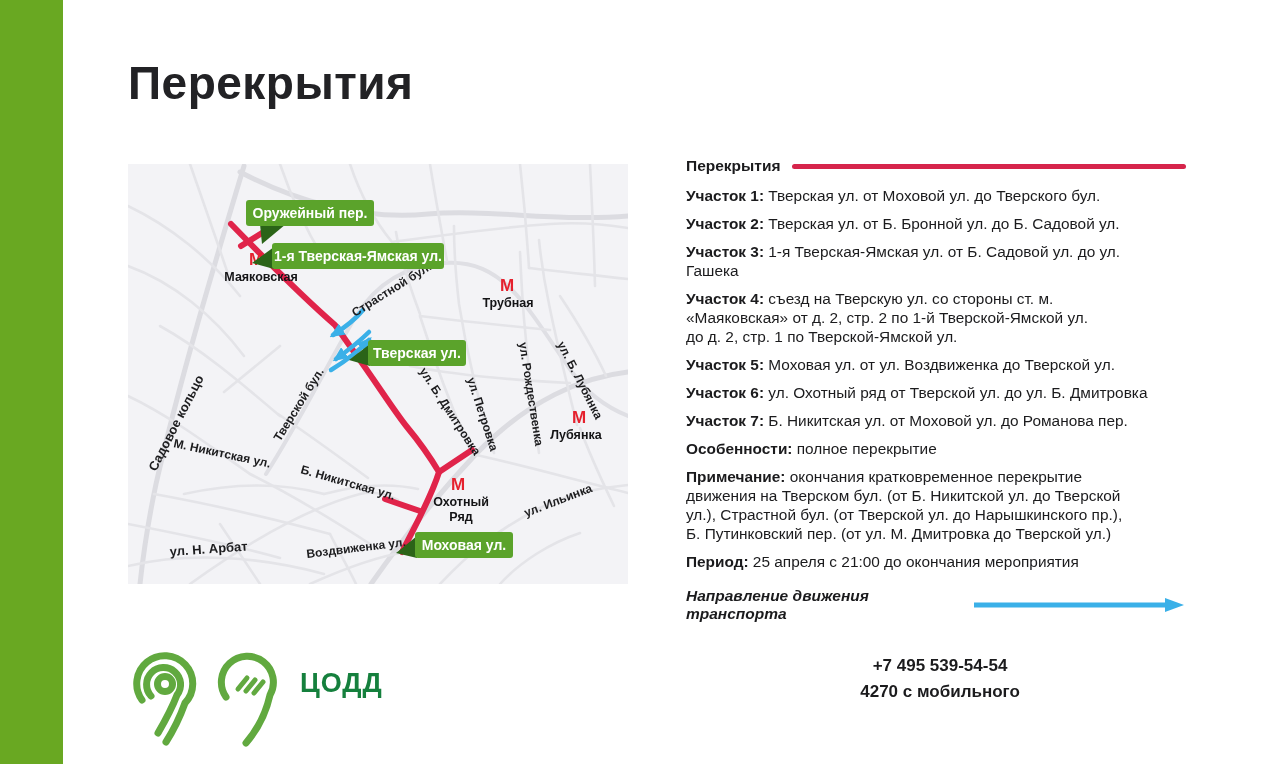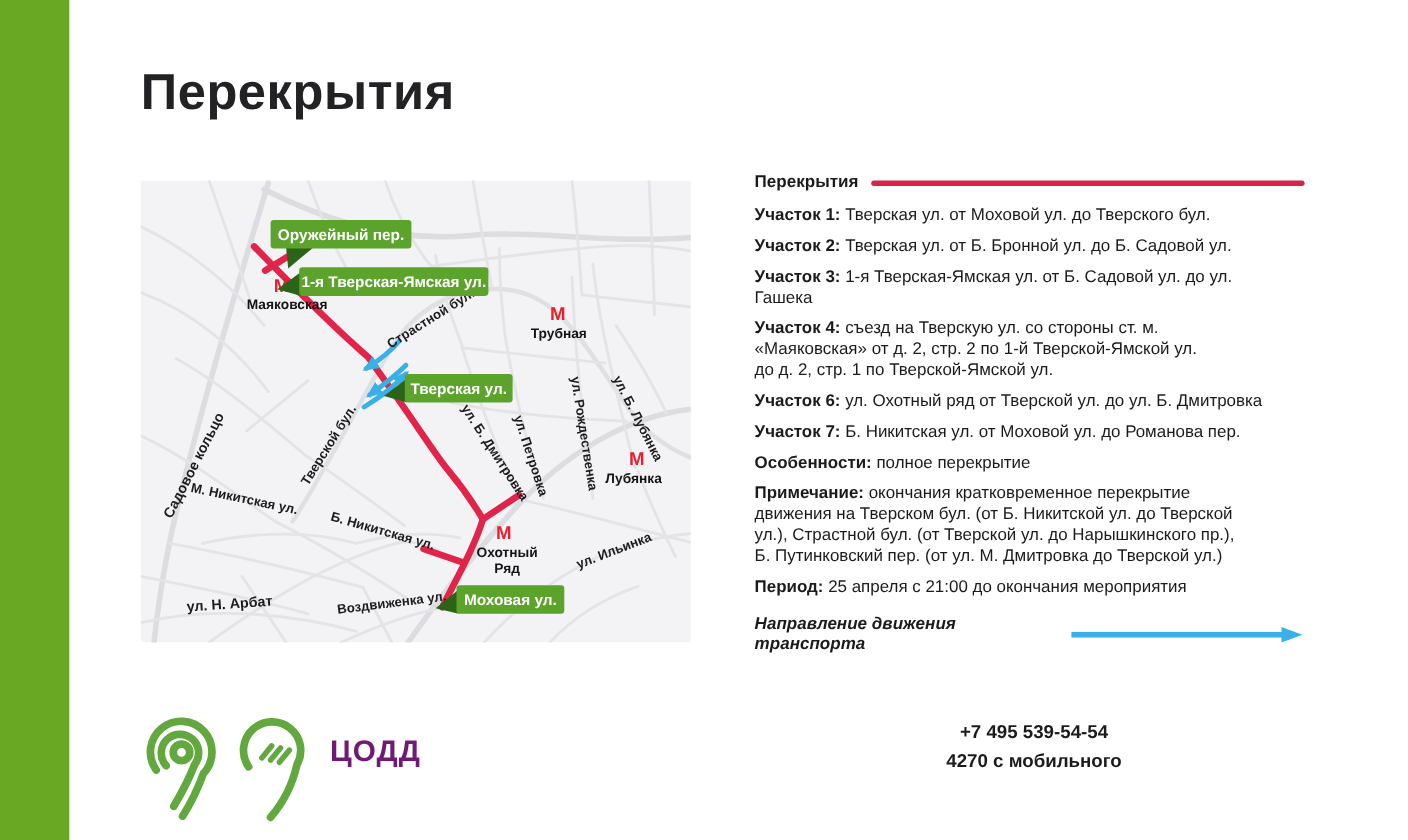--- a/index.html
+++ b/index.html
@@ -18,21 +18,21 @@
   .panel-header .ph-label { font-size:15.5px; font-weight:800; }
   .panel-header .redline { flex:1; height:5px; background:#d6244b; border-radius:3px; }
   .row { font-size:15.4px; line-height:19px; margin-bottom:9px; }
   .row strong { font-weight:800; }
   .row .txt { white-space:pre-wrap; }
   .direction-row { display:flex; align-items:center; gap:12px; margin-top:16px; }
   .direction-row strong { font-size:15.5px; font-weight:800;font-style:italic; }
   .direction-row svg { flex:0 0 auto; }
 
   .footer-logos { position:absolute; left:126px; top:644px; display:flex; align-items:flex-start; gap:14px; }
-  .codd-word { font-size:27px; font-weight:800; color:#701a75; letter-spacing:1px; margin-top:24px; margin-left:6px; }
+  .codd-word { font-size:27px; font-weight:800; color:#15803d; letter-spacing:1px; margin-top:24px; margin-left:6px; }
 
   .footer-contacts { position:absolute; left:856px; top:656px; display:flex; gap:22px; color:#1b1b1d; }
   .footer-contacts .col { display:flex; flex-direction:column; gap:6px; font-size:17px; font-weight:700; line-height:20px; }
   .footer-contacts .phones { width:168px; text-align:right;align-items:center; }
 
   
   .mapbg { fill:#f3f3f6; }
   .st   { fill:none; stroke:#e4e4e8; stroke-width:2.6; stroke-linecap:round; }
   .st-thick { fill:none; stroke:#dcdce1; stroke-width:5; stroke-linecap:round; }
   .st-med { fill:none; stroke:#dfdfe4; stroke-width:4; stroke-linecap:round; }
@@ -188,20 +188,21 @@
       <span class="redline"></span>
     </div>
 
     <p class="row"><strong>Участок 1:</strong> <span class="txt">Тверская ул. от Моховой ул. до Тверского бул.</span></p>
     <p class="row"><strong>Участок 2:</strong> <span class="txt">Тверская ул. от Б. Бронной ул. до Б. Садовой ул.</span></p>
     <p class="row"><strong>Участок 3:</strong> <span class="txt">1-я Тверская-Ямская ул. от Б. Садовой ул. до ул.
 Гашека</span></p>
     <p class="row"><strong>Участок 4:</strong> <span class="txt">съезд на Тверскую ул. со стороны ст. м.
 «Маяковская» от д. 2, стр. 2 по 1-й Тверской-Ямской ул.
 до д. 2, стр. 1 по Тверской-Ямской ул.</span></p>
+    <p class="row"><strong>Участок 5:</strong> <span class="txt">Моховая ул. от ул. Воздвиженка до Тверской ул.</span></p>
     <p class="row"><strong>Участок 6:</strong> <span class="txt">ул. Охотный ряд от Тверской ул. до ул. Б. Дмитровка</span></p>
     <p class="row"><strong>Участок 7:</strong> <span class="txt">Б. Никитская ул. от Моховой ул. до Романова пер.</span></p>
     <p class="row"><strong>Особенности:</strong> <span class="txt">полное перекрытие</span></p>
     <p class="row"><strong>Примечание:</strong> <span class="txt">окончания кратковременное перекрытие
 движения на Тверском бул. (от Б. Никитской ул. до Тверской
 ул.), Страстной бул. (от Тверской ул. до Нарышкинского пр.),
 Б. Путинковский пер. (от ул. М. Дмитровка до Тверской ул.)</span></p>
     <p class="row"><strong>Период:</strong> <span class="txt">25 апреля с 21:00 до окончания мероприятия</span></p>
 
     <div class="direction-row">

